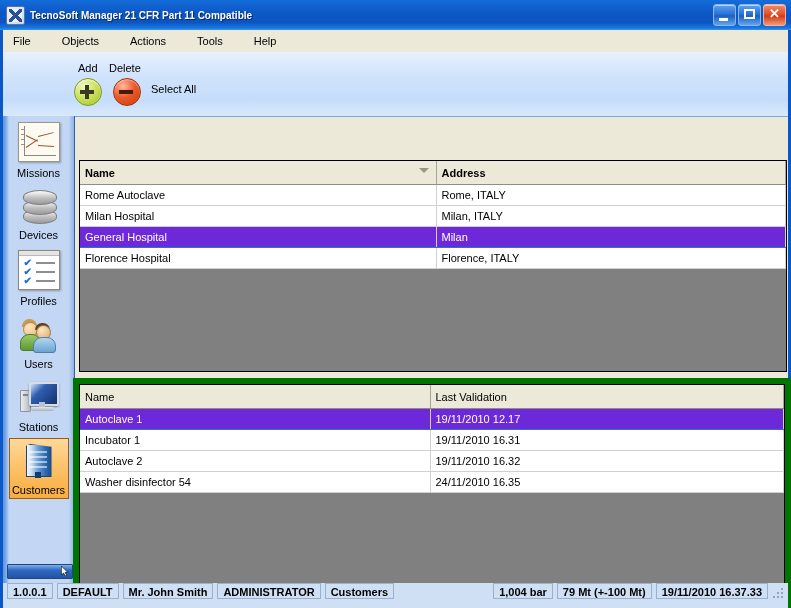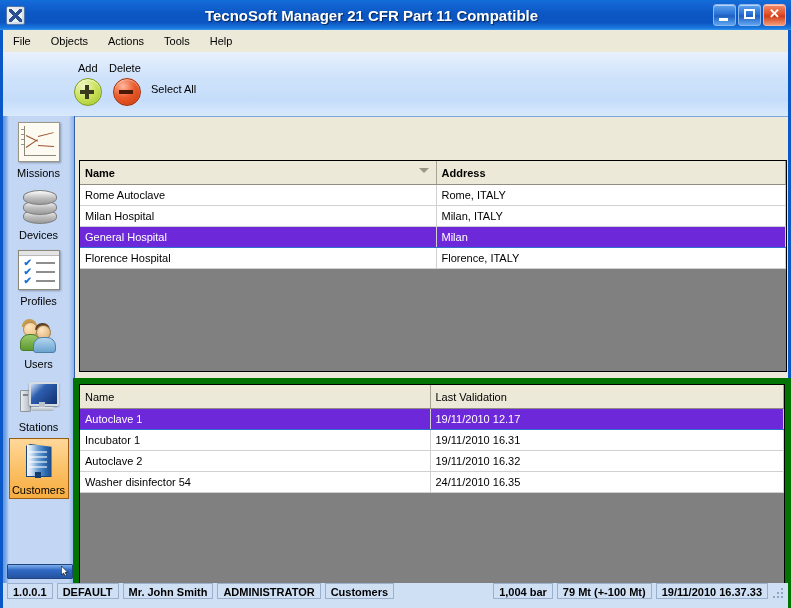--- a/index.html
+++ b/index.html
@@ -27,23 +27,23 @@
     position:relative;flex:0 0 auto;
   }
   .tb-icon:before{
     content:"";position:absolute;left:2px;top:2px;right:2px;bottom:2px;
     background:
       linear-gradient(45deg,transparent 42%,#2b4f8f 42%,#2b4f8f 58%,transparent 58%),
       linear-gradient(-45deg,transparent 42%,#2b4f8f 42%,#2b4f8f 58%,transparent 58%),
       #eaf0f8;
   }
   .tb-title{
-    color:#fff;font-weight:bold;font-size:15px;
+    color:#fff;font-weight:bold;font-size:10px;
     text-shadow:1px 1px 1px rgba(0,0,0,.55);
-    white-space:nowrap;flex:1 1 auto;text-align:center;
+    white-space:nowrap;flex:1 1 auto;
   }
   .tb-buttons{display:flex;gap:2px;margin-right:5px;flex:0 0 auto;}
   .tb-btn{
     width:21px;height:20px;border:1px solid #89b6ec;border-radius:3px;
     position:relative;cursor:pointer;
     background:linear-gradient(to bottom,#5ea4ef 0%,#2a72d6 45%,#1e5fc0 55%,#5fa6f0 100%);
     box-shadow:inset 0 1px 0 rgba(255,255,255,.55);
   }
   .tb-btn.close{
     border-color:#f3b0a0;
@@ -56,20 +56,21 @@
   
   .client{
     position:absolute;left:3px;top:30px;width:785px;height:553px;
     background:#ece9d8;box-sizing:border-box;
   }
   
   .menubar{
     position:absolute;left:0;top:0;width:785px;height:22px;
     background:#ece9d8;display:flex;align-items:center;
     border-bottom:1px solid #b8b39a;
+    gap:11px;
   }
   .menu-item{padding:3px 10px;color:#000;font-size:11px;cursor:pointer;}
 
   
   .toolbar{
     position:absolute;left:0;top:22px;width:785px;height:64px;
     background:linear-gradient(to bottom,#e8f1fd 0%,#cfe2fb 40%,#c5ddfa 75%,#d9e9fc 100%);
     border-bottom:1px solid #7ba7e0;
   }
   .tool-lbl{position:absolute;font-size:11px;color:#000;white-space:nowrap;}

